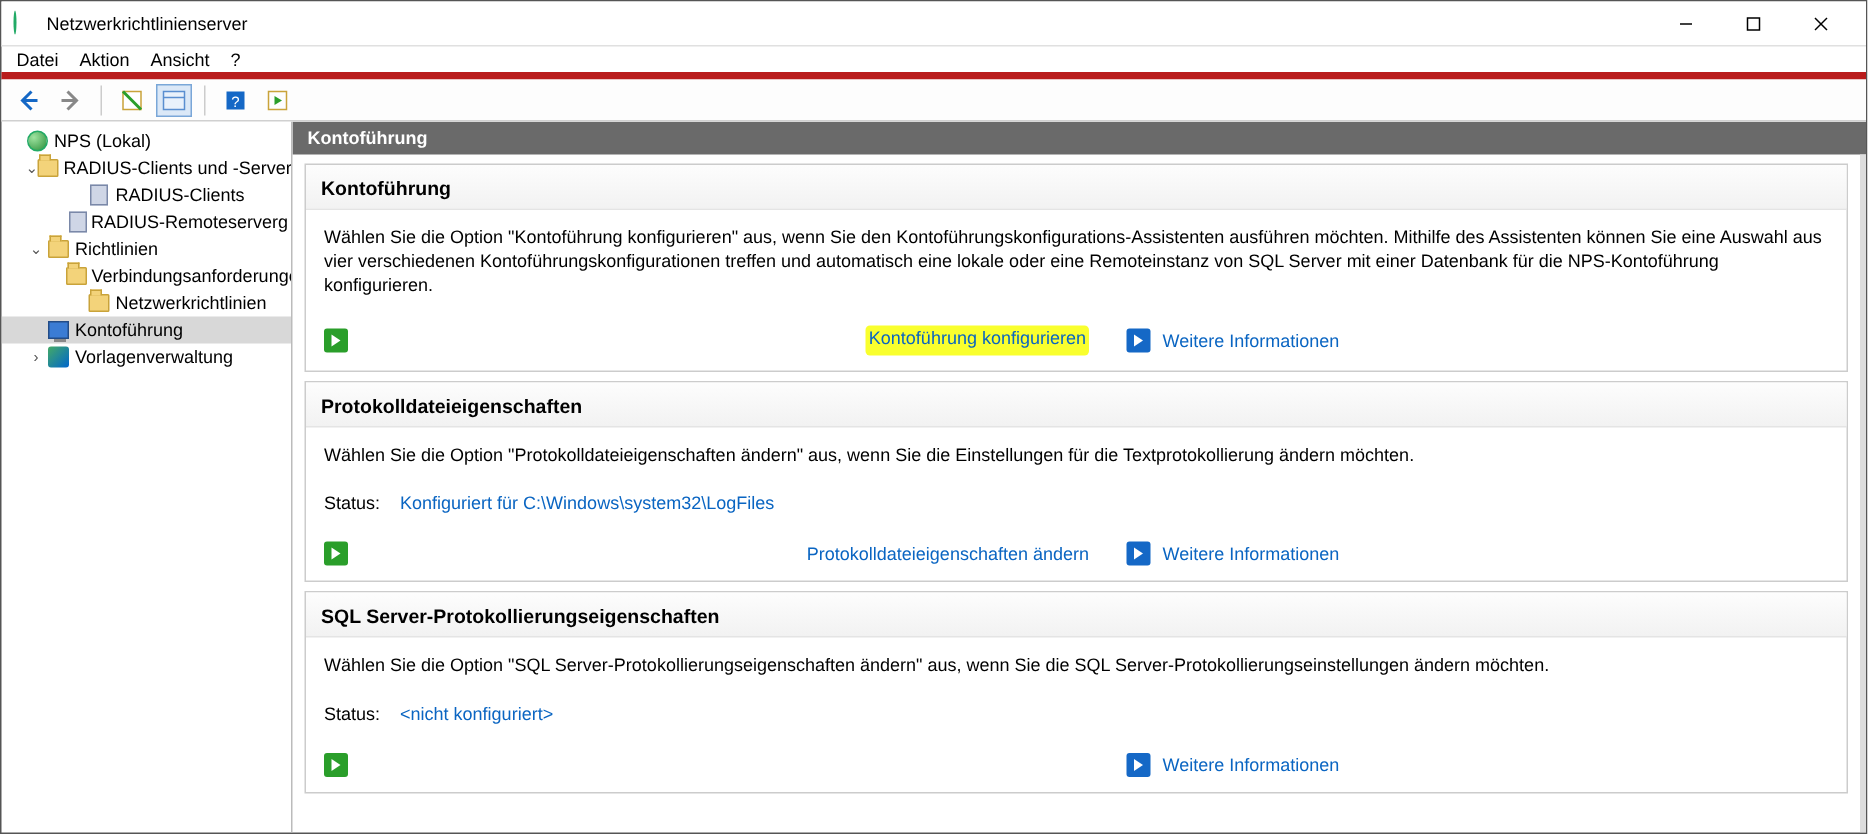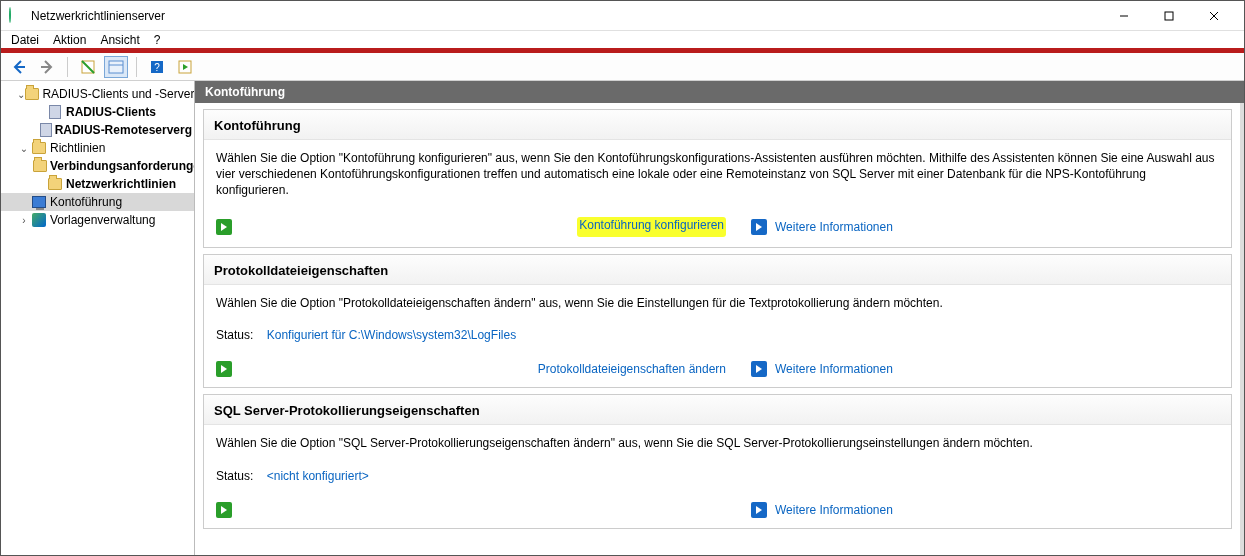--- a/index.html
+++ b/index.html
@@ -29,21 +29,21 @@
   .sep { width:1px; height:20px; background:#ccc; margin:0 4px;}
   .body { flex:1; display:flex; overflow:hidden; }
   .tree {
     width:194px; border-right:1px solid #bbb; padding:4px 0; overflow:hidden;
     font-size:12px; white-space:nowrap;
   }
   .node { display:flex; align-items:center; height:18px; padding-right:2px; }
   .node .tw { width:14px; display:inline-flex; justify-content:center; color:#555; font-size:10px;}
   .node .ic { width:16px; height:16px; display:inline-flex; align-items:center; justify-content:center; margin-right:3px;}
   .node.sel { background:#d8d8d8; }
-  .ind1 { padding-left:2px;} .ind2{padding-left:16px;} .ind3{padding-left:32px;font-weight:bold;}
+  .ind1 { padding-left:2px;} .ind2{padding-left:16px;} .ind3{padding-left:43px;}
   .content { flex:1; display:flex; flex-direction:column; overflow:hidden; }
   .content-header {
     background:#6a6a6a; color:#fff; font-weight:bold; padding:4px 10px; font-size:12px;
   }
   .content-inner {
     flex:1; overflow-y:auto; padding:0 0 10px 0; border-right:4px solid #ddd;
   }
   .section { border:1px solid #ccc; margin:6px 8px 0 8px; background:#fff; }
   .section-head {
     font-weight:bold; font-size:13px; padding:8px 10px 6px 10px;
@@ -145,20 +145,27 @@
       <svg width="16" height="16" viewBox="0 0 16 16">
           <rect x="2" y="2" width="12" height="12" fill="none" stroke="#c9a33a"></rect>
           <path d="M6 5 L11 8 L6 11 Z" fill="#2a9e2a"></path>
         </svg>
     </div>
   </div>
 
   <div class="body">
 
     <div class="tree">
+      <div class="node ind1">
+        <span class="tw"></span>
+        <span class="ic">
+            <span class="globe-ic"></span>
+          </span>
+        <span>NPS (Lokal)</span>
+      </div>
       <div class="node ind2">
         <span class="tw">⌄</span>
         <span class="ic">
             <span class="folder-ic"></span>
           </span>
         <span>RADIUS-Clients und -Server</span>
       </div>
       <div class="node ind3">
         <span class="tw"></span>
         <span class="ic">

